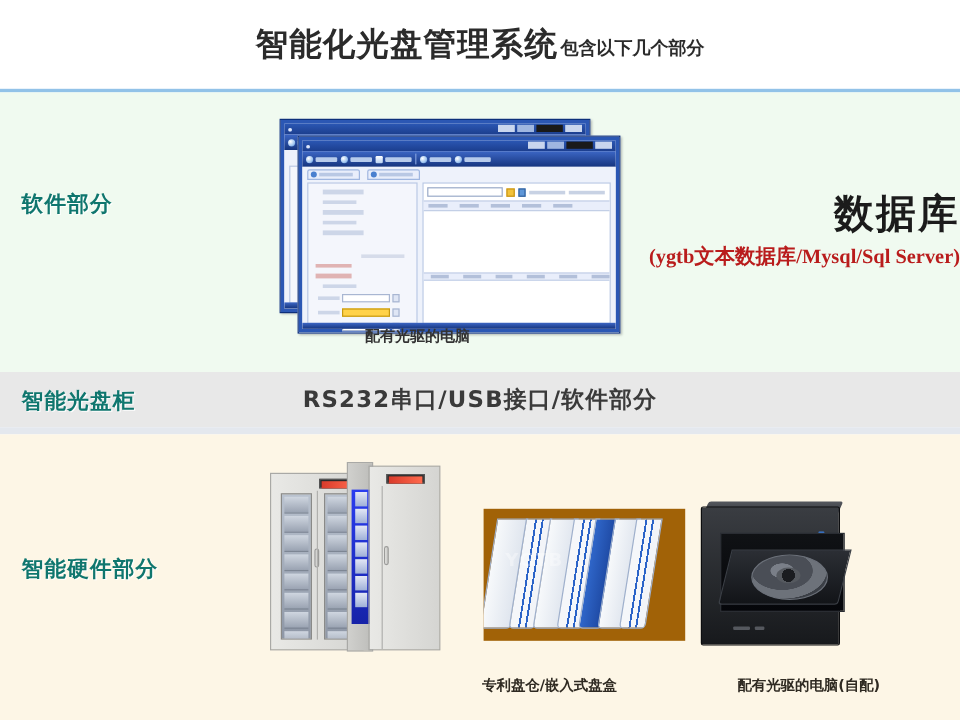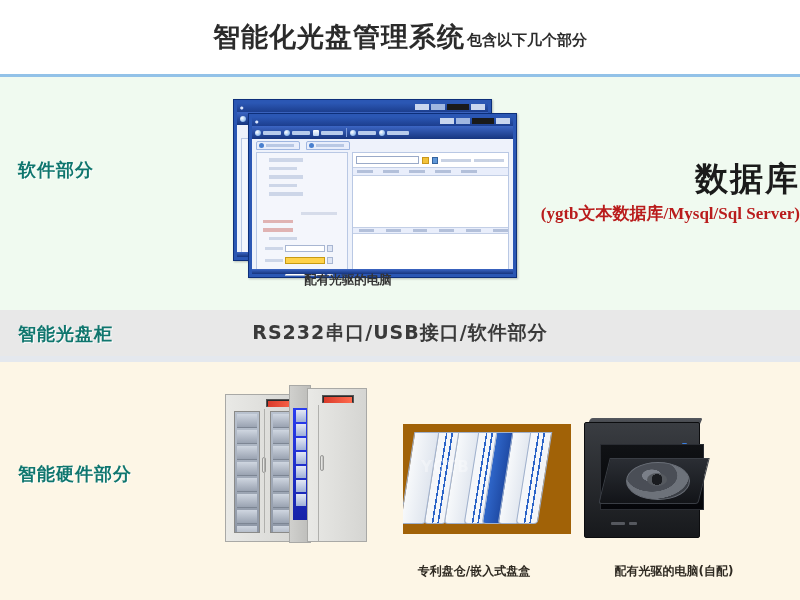--- a/index.html
+++ b/index.html
@@ -488,21 +488,21 @@
         <div class="tray solidb"></div>
       </div>
     <div class="mag" style="left:102px;width:22px;">
         <div class="tray solidw"></div>
       </div>
     <div class="mag" style="left:120px;width:22px;">
         <div class="tray"></div>
       </div>
     <div class="mag-mark">YGTB</div>
   </div>
-  <div class="hw-cap" style="left:398px;top:563px;width:152px;">专利盘仓/嵌入式盘盒</div>
+  <div class="hw-cap" style="left:382px;top:563px;width:152px;">专利盘仓/嵌入式盘盒</div>
 
   <div class="hw pc-wrap">
     <div class="pc-top"></div>
     <div class="pc-case">
       <div class="pc-led"></div>
       <div class="pc-btn"></div>
       <div class="pc-btn2"></div>
     </div>
     <div class="pc-bayframe"></div>
     <div class="pc-tray"></div>

